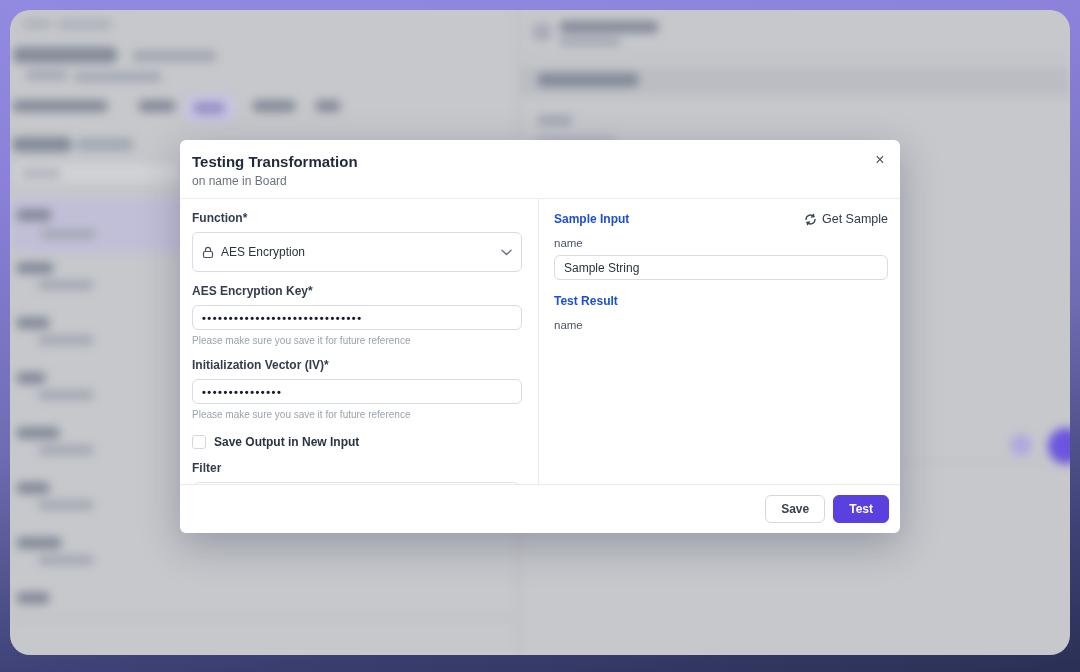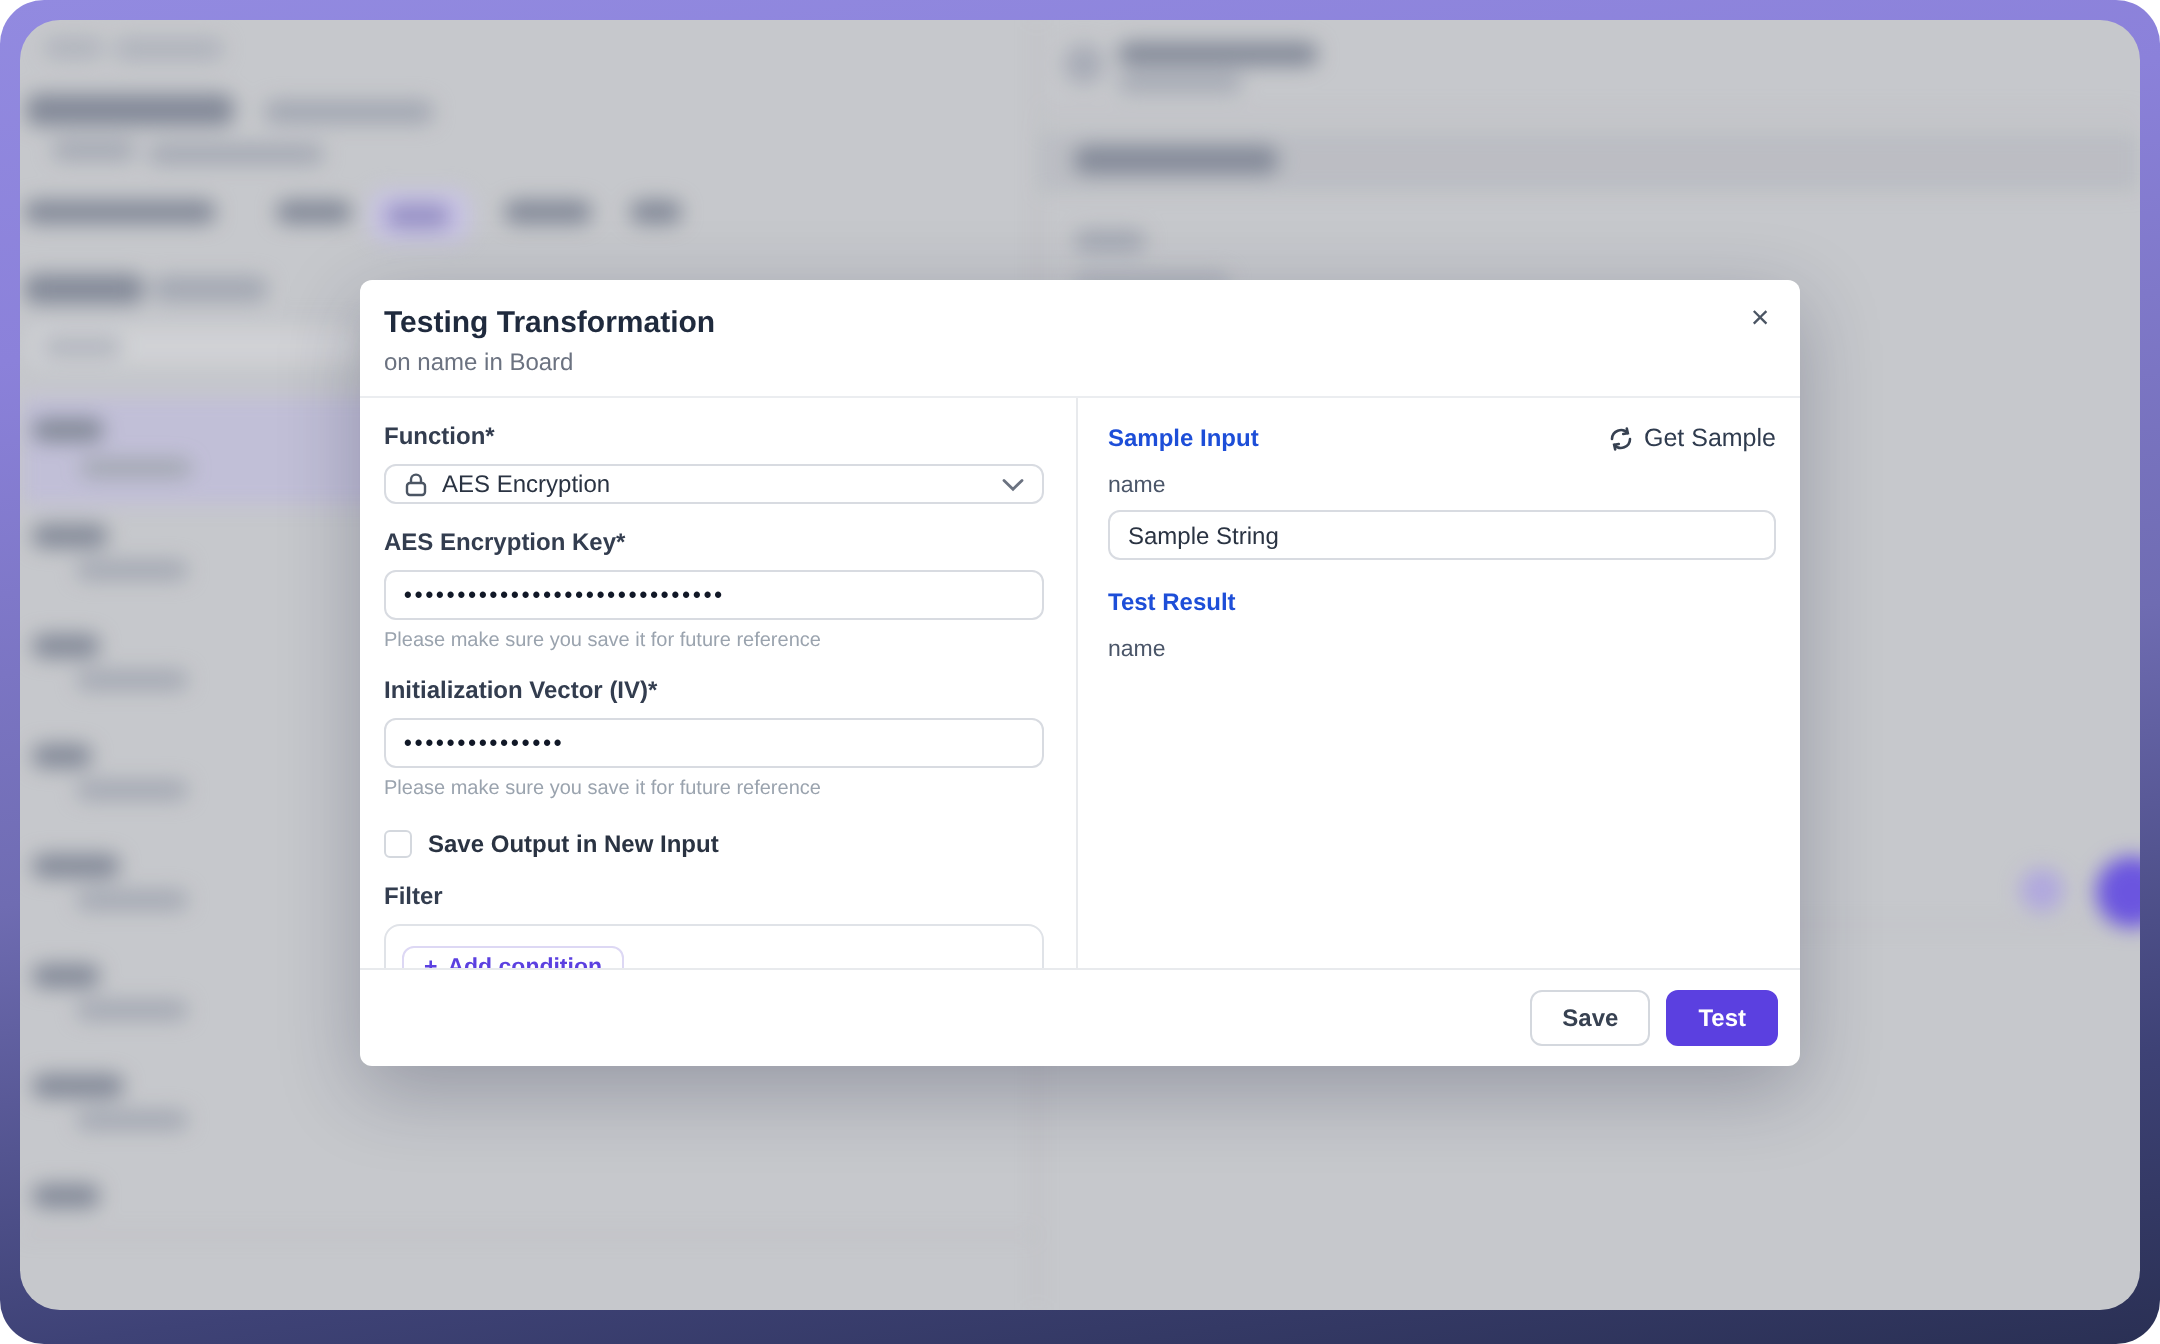--- a/index.html
+++ b/index.html
@@ -4,21 +4,20 @@
 <style>
   * { margin:0; padding:0; box-sizing:border-box; }
   html,body { width:1080px; height:672px; overflow:hidden; }
   body { font-family:"Liberation Sans","DejaVu Sans",sans-serif; }
 
   
   .frame {
     position:relative; width:1080px; height:672px;
     background:linear-gradient(172deg,#928ae0 0%,#8b81da 22%,#6f6cb2 55%,#3e4276 82%,#2a3054 100%);
     overflow:hidden;
-    border-radius:22px;
   }
 
   
   .app {
     position:absolute; left:10px; top:10px; width:1060px; height:645px;
     background:#d0d2d5; border-radius:20px; overflow:hidden;
   }
   .bg-blur { position:absolute; inset:0; filter:blur(5px); }
   .blob { position:absolute; border-radius:6px; background:#a9aeb9; }
   .blob.dark { background:#868d9c; }
@@ -49,21 +48,21 @@
     font-size:16px; color:#4b5563; cursor:pointer; background:none; border:none;
   }
 
   .modal-body { flex:1; display:flex; padding:0 12px; overflow:hidden; }
   .col-left { width:330px; flex:none; }
   .col-sep { width:1px; background:#e8eaed; margin:0 15px 0 16px; }
   .col-right { flex:1; }
 
   .form-label { font-size:12px; font-weight:700; color:#333d4f; margin:12px 0 7px; }
   .field, .select {
-    width:100%; height:20px; border:1px solid #d8dbe1; border-radius:6px;
+    width:100%; height:40px; border:1px solid #d8dbe1; border-radius:6px;
     background:#fff; font-family:inherit; font-size:12px; color:#2a3342;
     padding:0 9px; display:flex; align-items:center; outline:none;
   }
   input.field { height:25px; }
   .select { justify-content:flex-start; gap:7px; cursor:pointer; }
   .select .chev { margin-left:auto; display:flex; }
   .masked { letter-spacing:1.5px; font-weight:700; font-size:11px; color:#111827; }
   .helper { font-size:10px; color:#9aa3ae; margin-top:5px; }
 
   .check-row { display:flex; align-items:center; gap:8px; margin-top:15px; }

